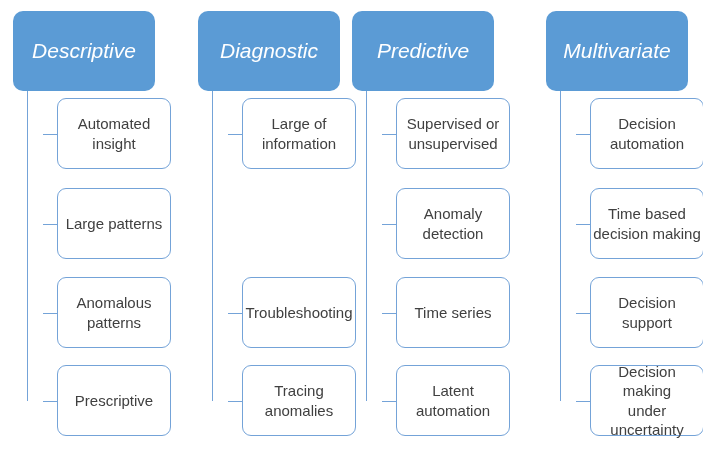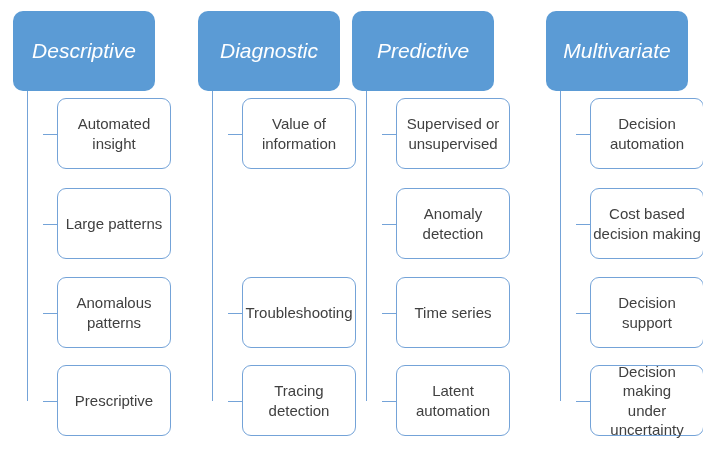--- a/index.html
+++ b/index.html
@@ -99,44 +99,44 @@
 insight</div>
     <div class="item r1">Large patterns</div>
     <div class="item r2">Anomalous
 patterns</div>
     <div class="item r3">Prescriptive</div>
   </div>
 
   <div class="column c1">
     <div class="header">Diagnostic</div>
     <div class="vline"></div>
-    <div class="item r0">Value of
+    <div class="item r0">Large of
 information</div>
     <div class="item r2">Troubleshooting</div>
     <div class="item r3">Tracing
-detection</div>
+anomalies</div>
   </div>
 
   <div class="column c2">
     <div class="header">Predictive</div>
     <div class="vline"></div>
     <div class="item r0">Supervised or
 unsupervised</div>
     <div class="item r2">Time series</div>
     <div class="item r1">Anomaly
 detection</div>
     <div class="item r3">Latent automation</div>
   </div>
 
   <div class="column c3">
     <div class="header">Multivariate</div>
     <div class="vline"></div>
     <div class="item r0">Decision
 automation</div>
-    <div class="item r1">Cost based
+    <div class="item r1">Time based
 decision making</div>
     <div class="item r2">Decision
 support</div>
     <div class="item r3">Decision making
 under
 uncertainty</div>
   </div>
 
 </div>
 

